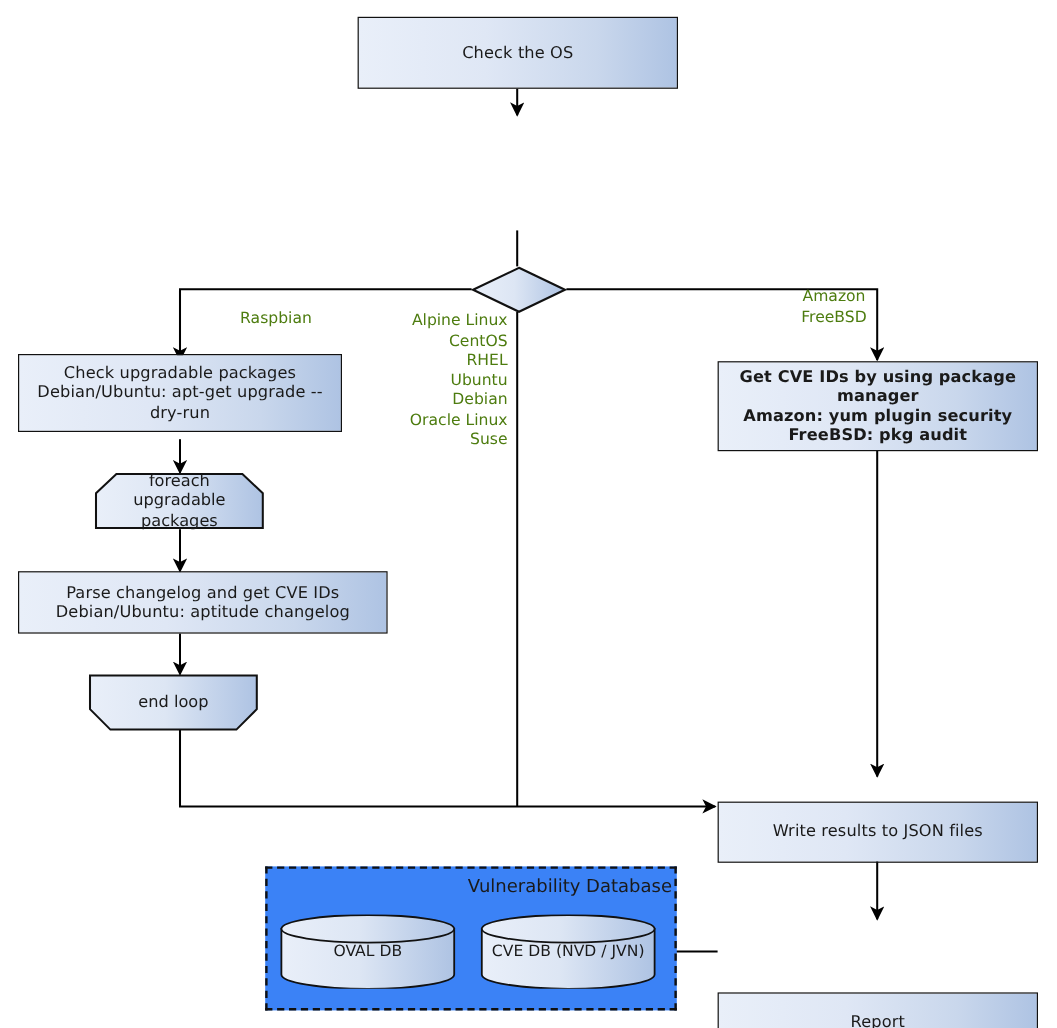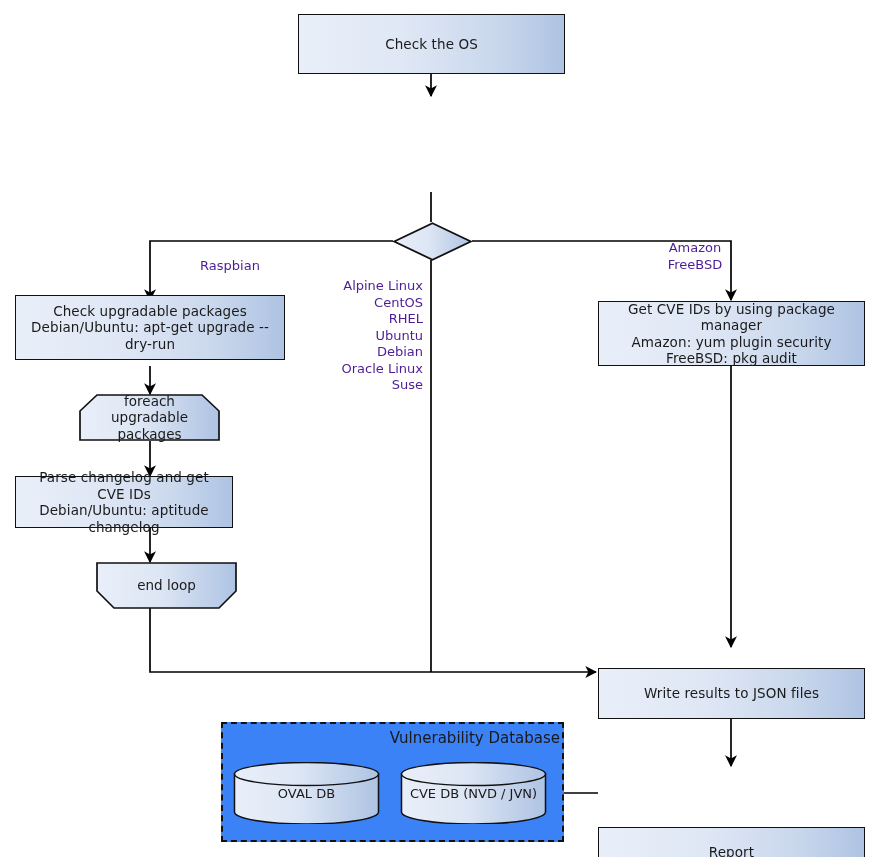--- a/index.html
+++ b/index.html
@@ -63,23 +63,23 @@
     line-height: 16.5px;
     white-space: pre-line;
     border-radius: 21px;
   }
 
   .edge-label {
     position: absolute;
     font-size: 13px;
     line-height: 16.5px;
     white-space: pre-line;
-    color: #4c1d95;
-  }
-  .edge-label.right-align { text-align: right; margin-top: 18px; }
+    color: #4d7c0f;
+  }
+  .edge-label.right-align { text-align: right; }
   .edge-label.center-align { text-align: center; }
 
   .db-group {
     position: absolute;
     box-sizing: border-box;
     border: 2px dashed #111111;
     background: #3b82f6;
   }
   .db-group-title {
     position: absolute;
@@ -188,40 +188,40 @@
           <stop offset="45%" stop-color="#dde6f4"></stop>
           <stop offset="100%" stop-color="#aec3e3"></stop>
         </linearGradient>
       </defs>
       <polygon points="18,1 123,1 140,17 140,46 1,46 1,17" fill="url(#gradLoopStart)" stroke="#111111" stroke-width="1.7"></polygon>
     </svg>
     <span class="label">foreach
 upgradable  packages</span>
   </div>
 
-  <div class="node" style="left:15px; top:476px; width:218px; height:52px;">
+  <div class="node" style="left:15px; top:476px; width:308px; height:52px;">
     <span class="txt">Parse changelog and get  CVE IDs
 Debian/Ubuntu: aptitude changelog</span>
   </div>
 
-  <div class="poly-wrap" style="left:96px; top:562px; width:141px; height:47px;">
+  <div class="poly-wrap" style="left:74px; top:562px; width:141px; height:47px;">
     <svg width="141" height="47" viewBox="0 0 141 47" xmlns="http://www.w3.org/2000/svg">
       <defs>
         <linearGradient id="gradLoopEnd" x1="0" y1="0" x2="1" y2="0">
           <stop offset="0%" stop-color="#e9eff9"></stop>
           <stop offset="45%" stop-color="#dde6f4"></stop>
           <stop offset="100%" stop-color="#aec3e3"></stop>
         </linearGradient>
       </defs>
       <polygon points="1,1 140,1 140,29 123,46 18,46 1,29" fill="url(#gradLoopEnd)" stroke="#111111" stroke-width="1.7"></polygon>
     </svg>
     <span class="label">end loop</span>
   </div>
 
-  <div class="node" style="left:598px; top:301px; width:267px; height:65px;">
+  <div class="node" style="left:598px; top:301px; width:267px; height:75px;font-weight:bold;">
     <span class="txt">Get CVE IDs by using package manager
 Amazon: yum plugin security
 FreeBSD: pkg audit</span>
   </div>
 
   <div class="node" style="left:598px; top:668px; width:267px; height:51px;">
     <span class="txt">Write results to JSON files</span>
   </div>
 
   <div class="node" style="left:598px; top:789px; width:267px; height:51px;margin-top:38px;">

